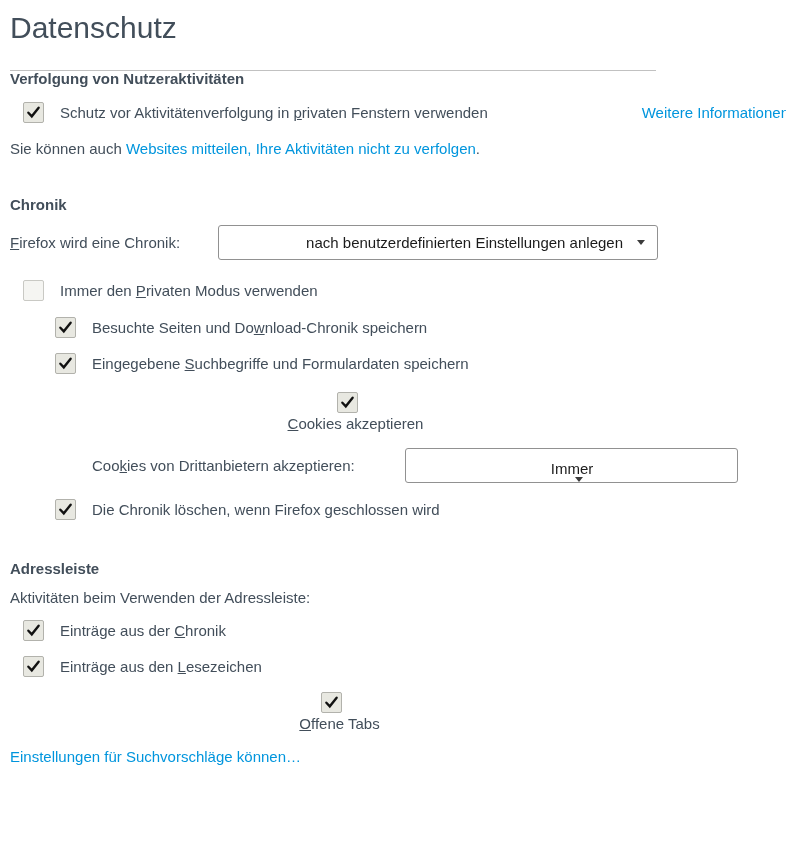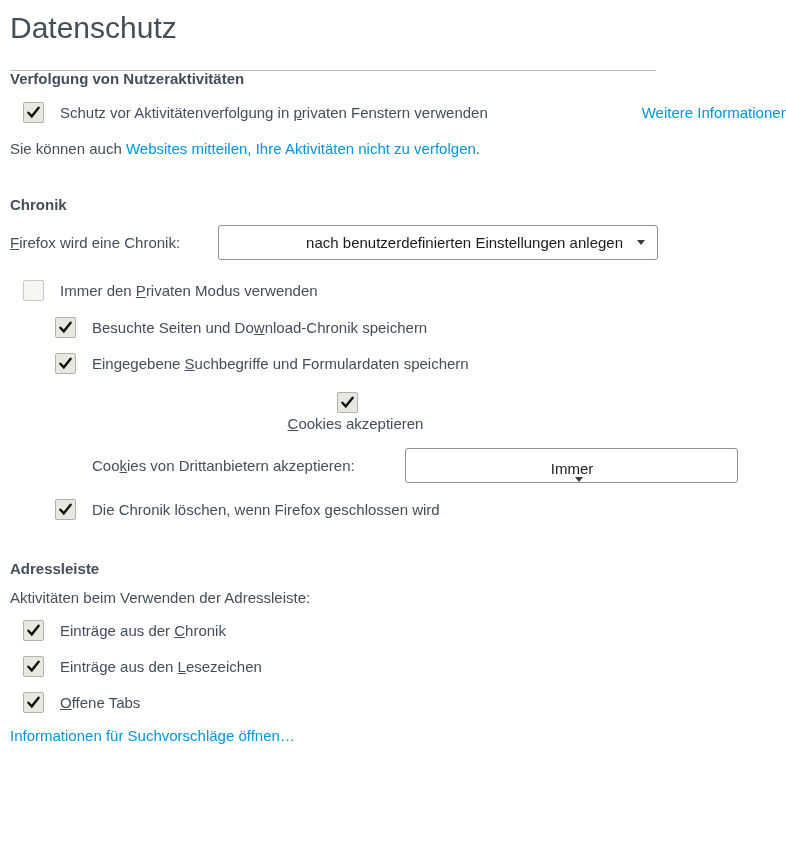--- a/index.html
+++ b/index.html
@@ -112,21 +112,21 @@
   #row-forms          { margin-top: 15px; }
   #row-cookies        { margin-top: 18px; flex-direction: column; }
   #row-thirdparty     { margin-top: 14px; width: 646px; }
   #row-thirdparty .dropdown { margin-left: auto; width: 333px; flex-direction: column; }
   #row-keepuntil      { margin-top: 7px; width: 383px; }
   #row-keepuntil .dropdown  { margin-left: auto; width: 270px; }
   #row-clear          { margin-top: 16px; }
   #locationbar-intro  { margin-top: 12px; line-height: 20px; }
   #row-sug-history    { margin-top: 12px; }
   #row-sug-bookmarks  { margin-top: 15px; }
-  #row-sug-tabs       { margin-top: 15px; }
+  #row-sug-tabs       { margin-top: 15px; flex-direction: column; }
   #search-sug-line    { margin-top: 13px; line-height: 20px; }
 </style>
 </head>
 <body>
 
 <div class="page">
 
   <h1 class="page-title">Datenschutz</h1>
   <hr class="title-divider">
 
@@ -231,16 +231,16 @@
   <div class="row row0" id="row-sug-tabs">
     <span class="cb checked">
       <svg class="check" viewBox="0 0 14 14" width="15" height="15">
         <path d="M2.2 7.2 L5.4 10.6 L11.8 2.6" stroke="#111111" stroke-width="2.2" fill="none" stroke-linecap="round"></path>
       </svg>
     </span>
     <span class="lbl"><span></span><u>O</u><span>ffene Tabs</span></span>
   </div>
 
   <div id="search-sug-line">
-    <a class="link">Informationen für Suchvorschläge öffnen…</a>
+    <a class="link">Einstellungen für Suchvorschläge können…</a>
   </div>
 
 </div>
 
 </body></html>

